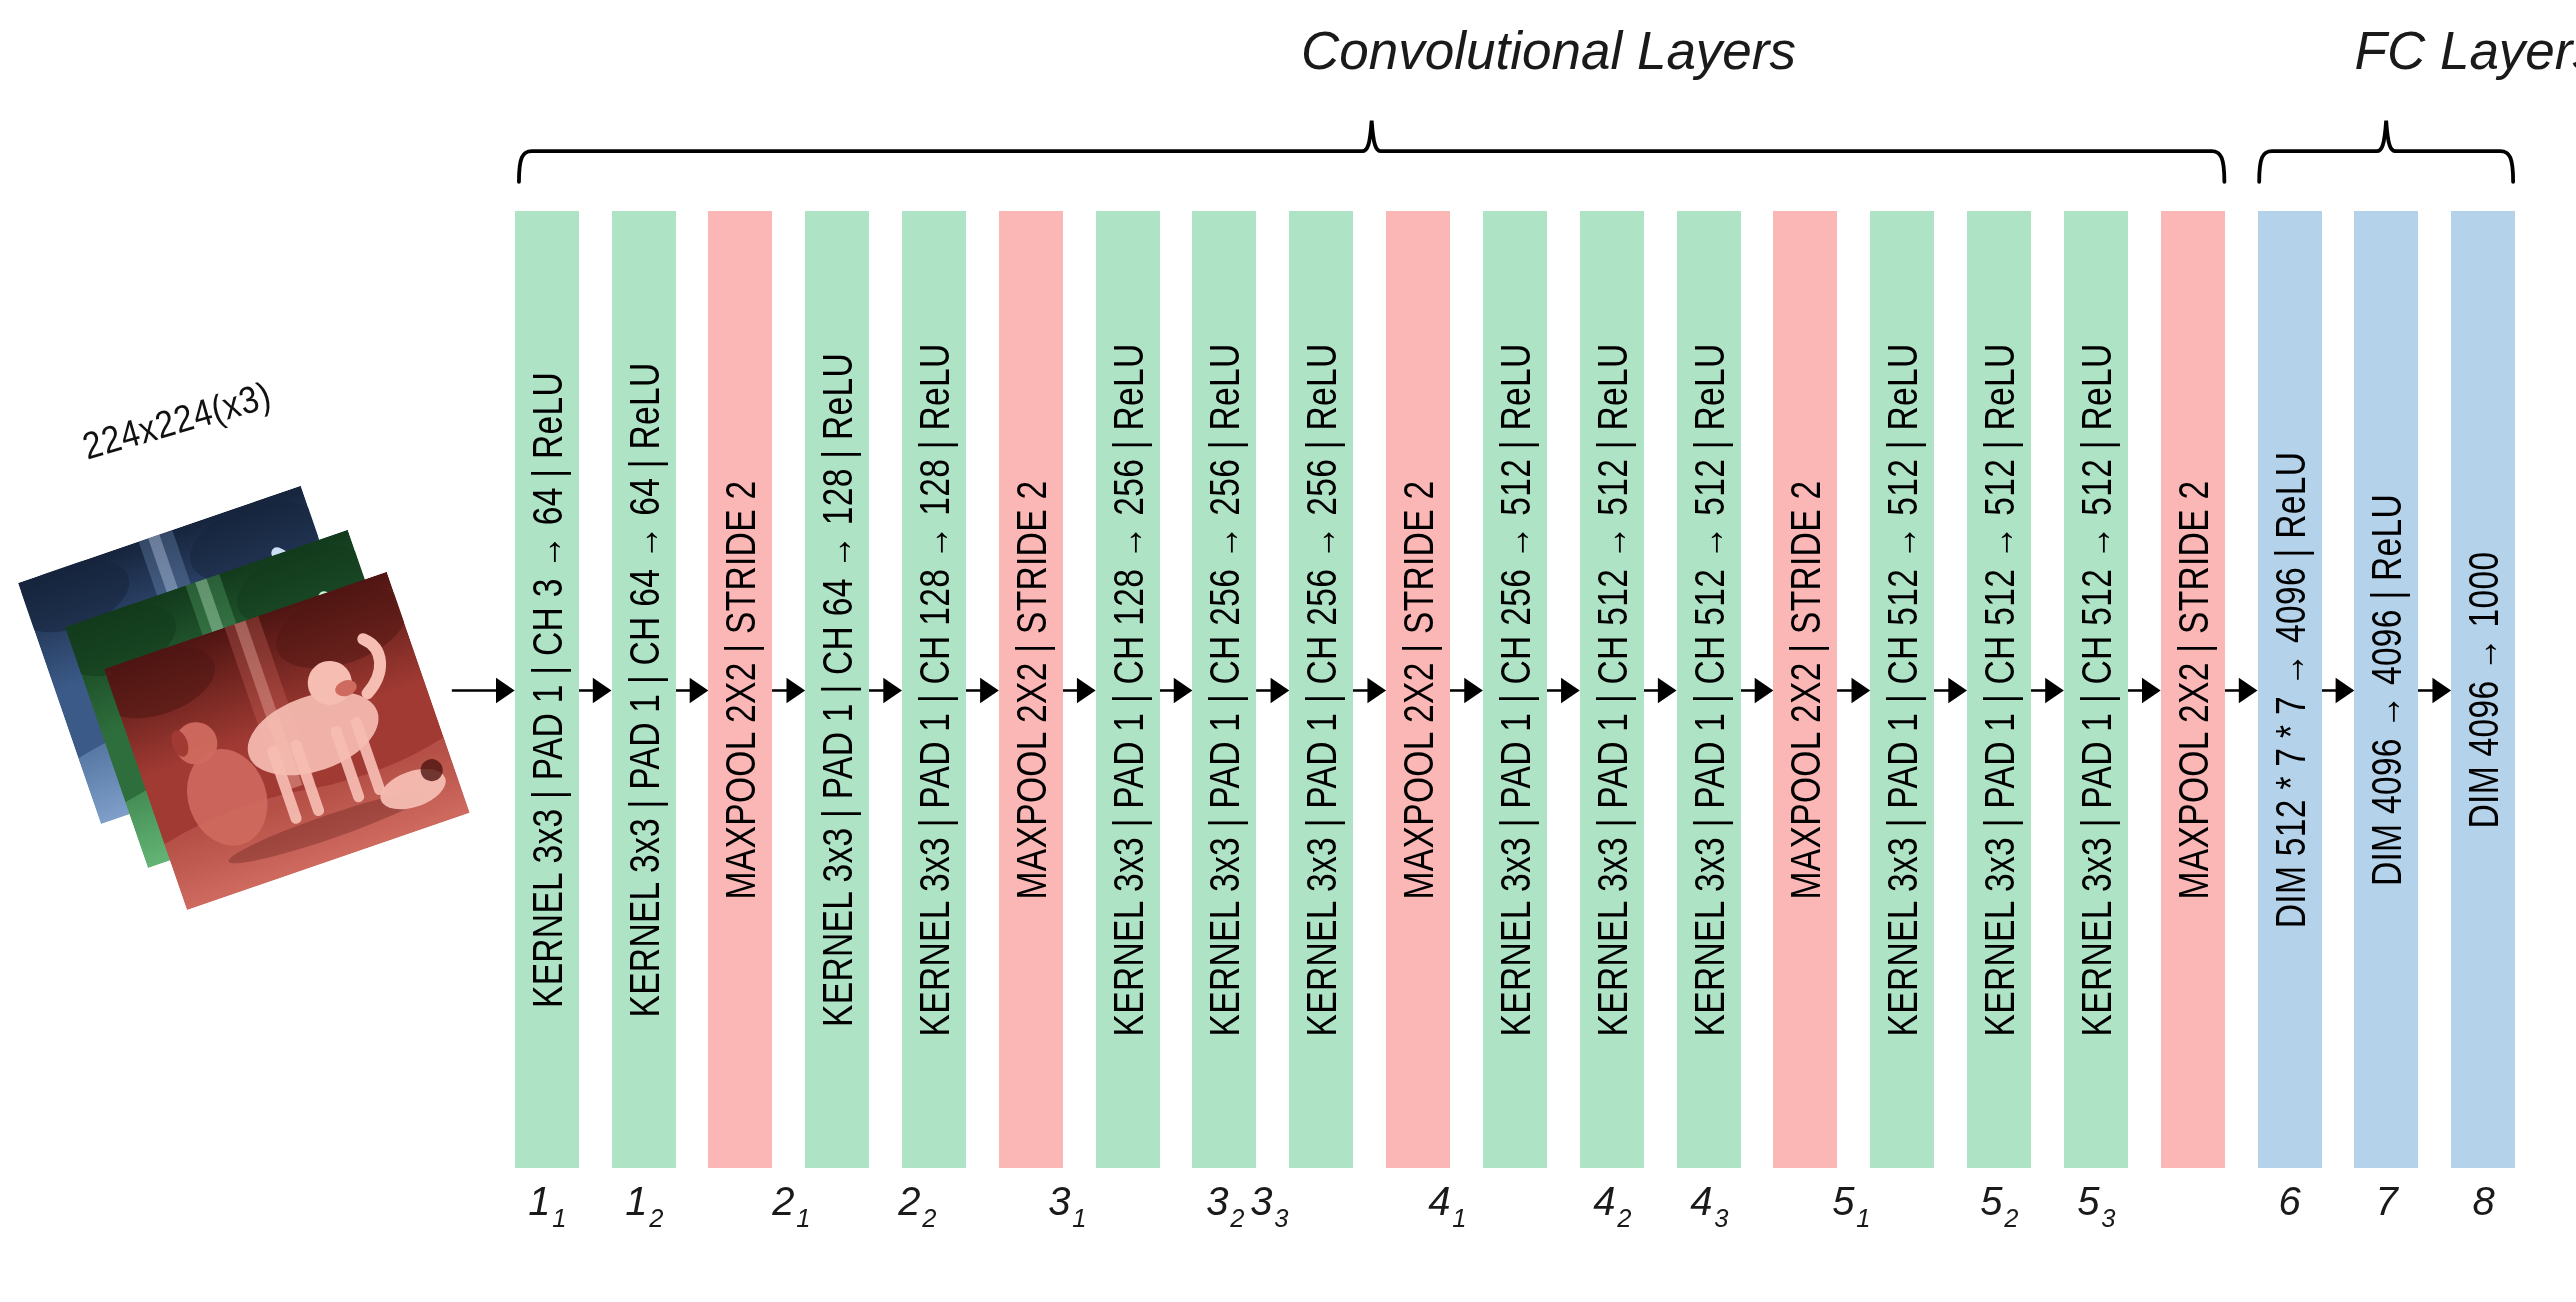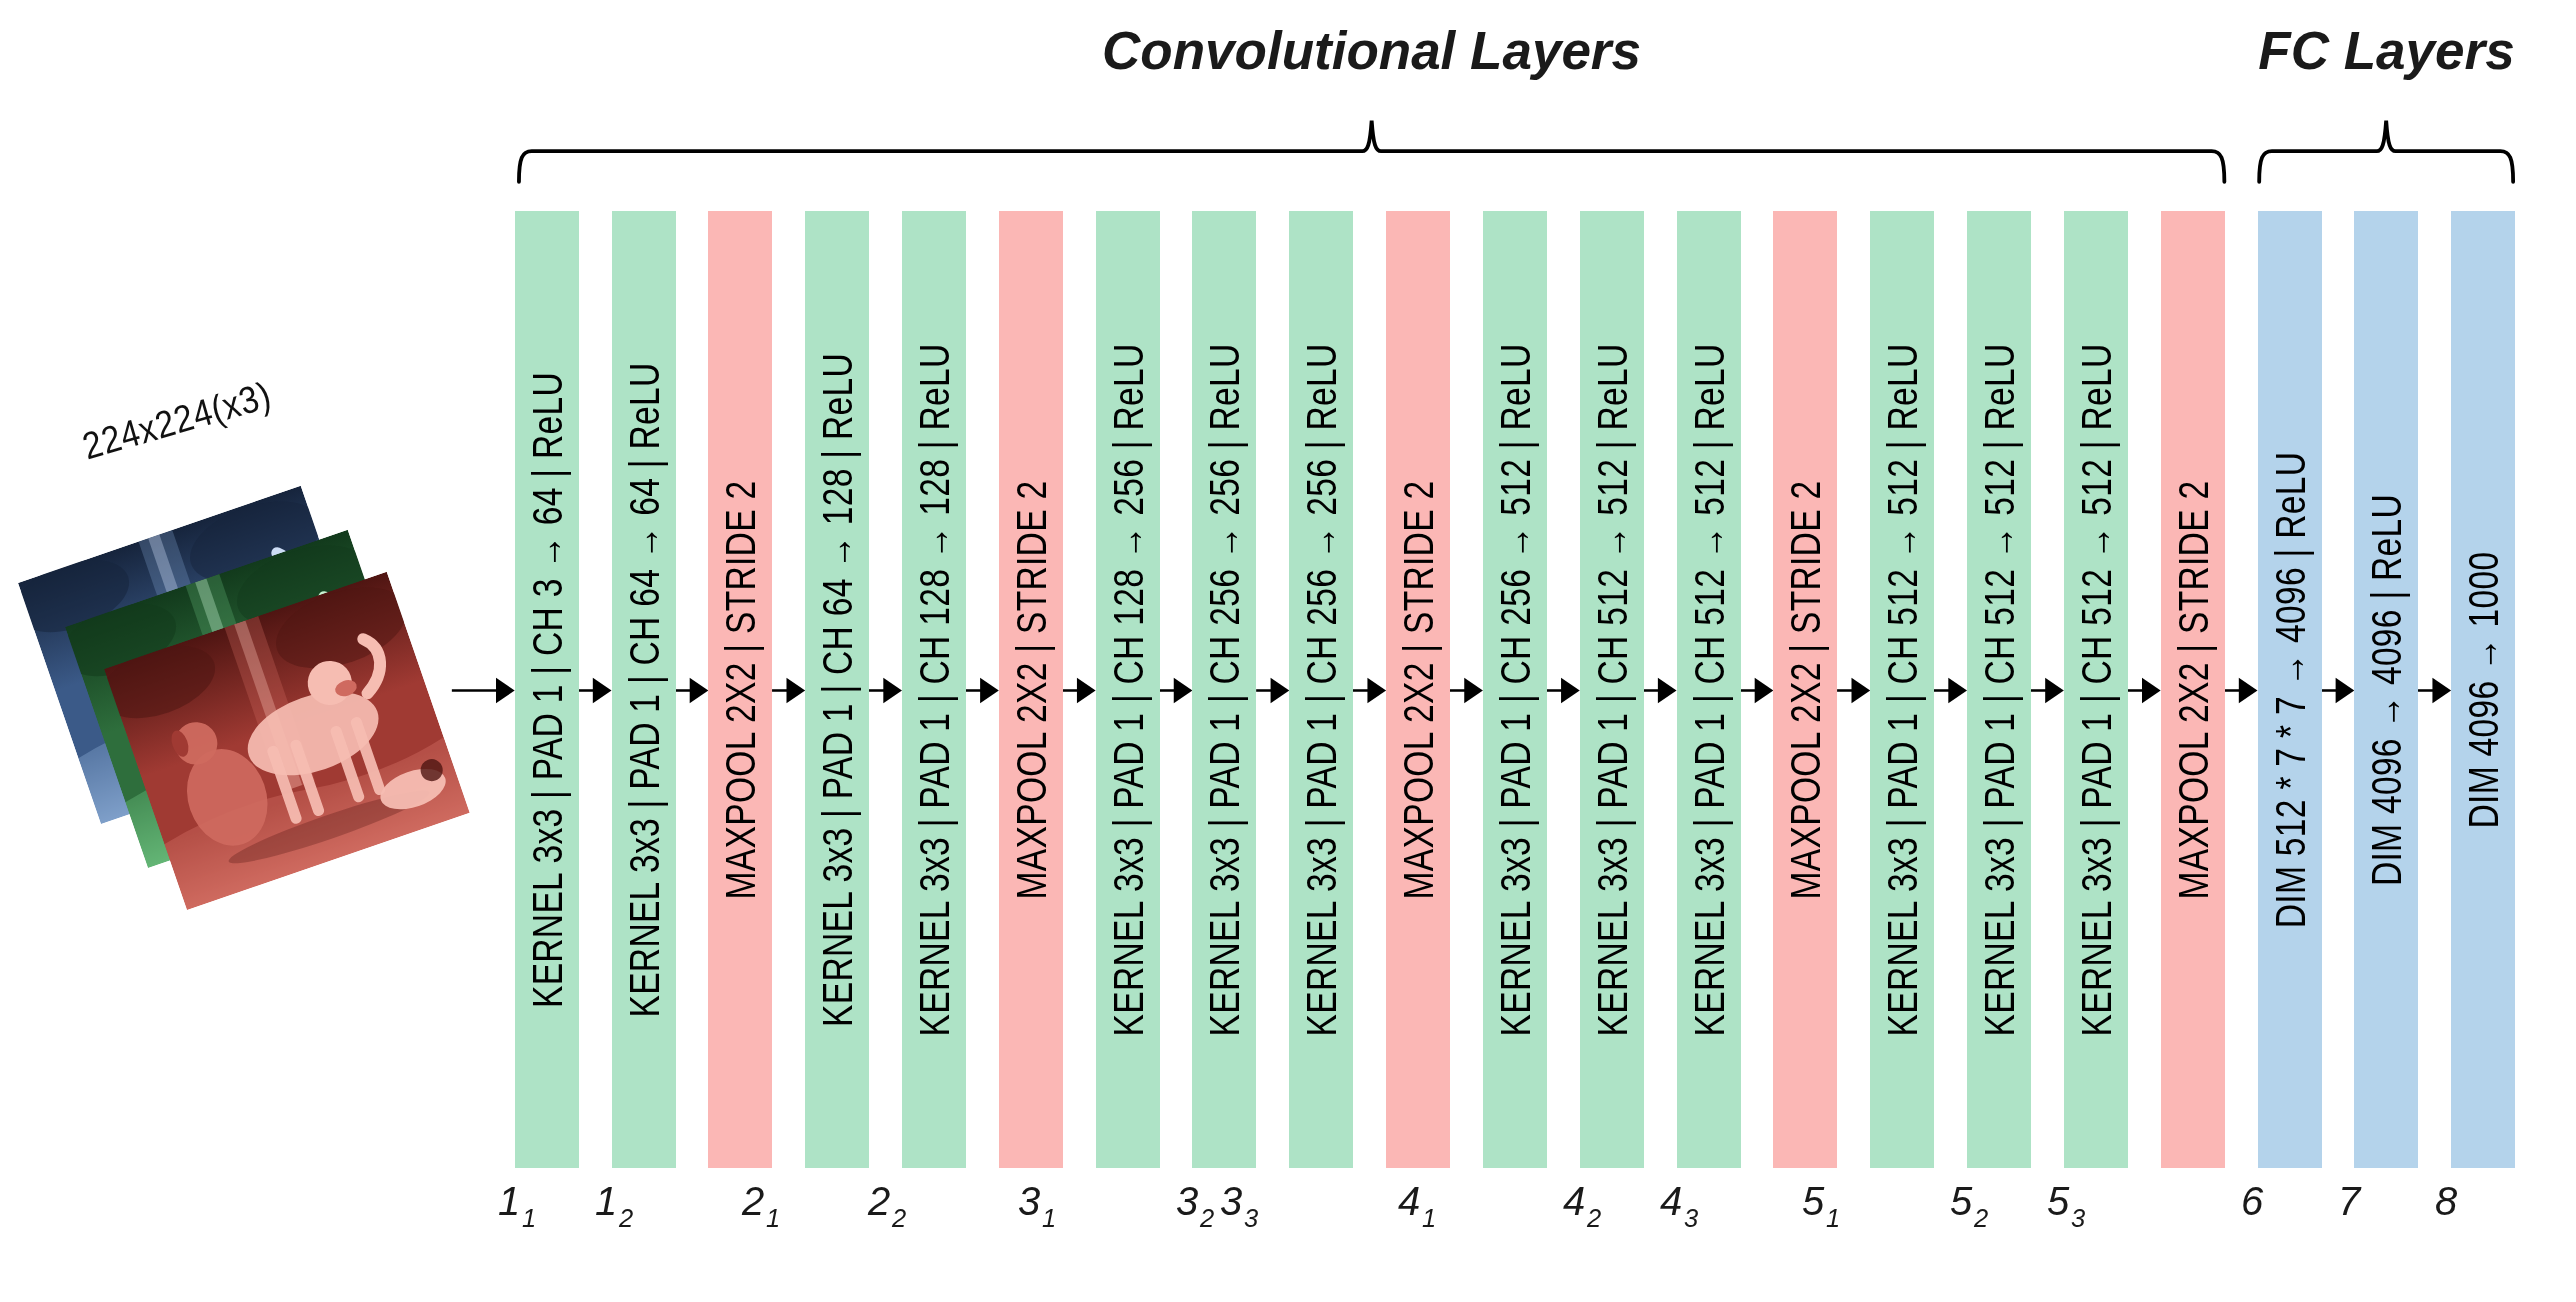--- a/index.html
+++ b/index.html
@@ -1,26 +1,26 @@
 <!DOCTYPE html>
 <html style="font-size:13.6px"><head>
 <meta charset="utf-8">
 <style>
   html,body{margin:0;padding:0;background:#ffffff;}
   #canvas{position:relative;width:2576px;height:1302px;background:#ffffff;overflow:hidden;
           font-family:"Liberation Sans",sans-serif;color:#111;}
   .group-title{position:absolute;top:20.4px;font-size:53px;font-style:italic;color:#1a1a1a;
-               text-align:center;white-space:nowrap;letter-spacing:0px;font-weight:bold;}
+               text-align:right;white-space:nowrap;letter-spacing:0px;}
   #conv-title{left:947px;width:849px;}
   #fc-title{left:2174px;width:425px;}
   #overlay{position:absolute;left:0;top:0;}
   .bar{position:absolute;top:211px;width:64px;height:957px;}
   .bar-text{position:absolute;left:50%;top:50%;white-space:nowrap;font-size:43px;color:#000;
             transform:translate(-50%,-50%) rotate(-90deg) scale(0.78,1);letter-spacing:0.4px;}
-  .num-label{position:absolute;top:1179px;width:97px;font-style:italic;
+  .num-label{position:absolute;top:1179px;width:97px;text-align:center;font-style:italic;
              font-size:40px;color:#1a1a1a;}
   .num-label .sub{font-size:25.5px;position:relative;top:12px;left:1.7px;}
   .photo{position:absolute;width:299px;height:255px;transform:rotate(-19deg);transform-origin:0 0;}
   #input-size-label{position:absolute;left:78px;top:427px;font-size:38px;color:#111;white-space:nowrap;
                     transform:rotate(-16deg) scale(0.88,1);transform-origin:0 0;letter-spacing:0.8px;}
 </style>
 </head>
 <body>
 
 <div id="canvas">

